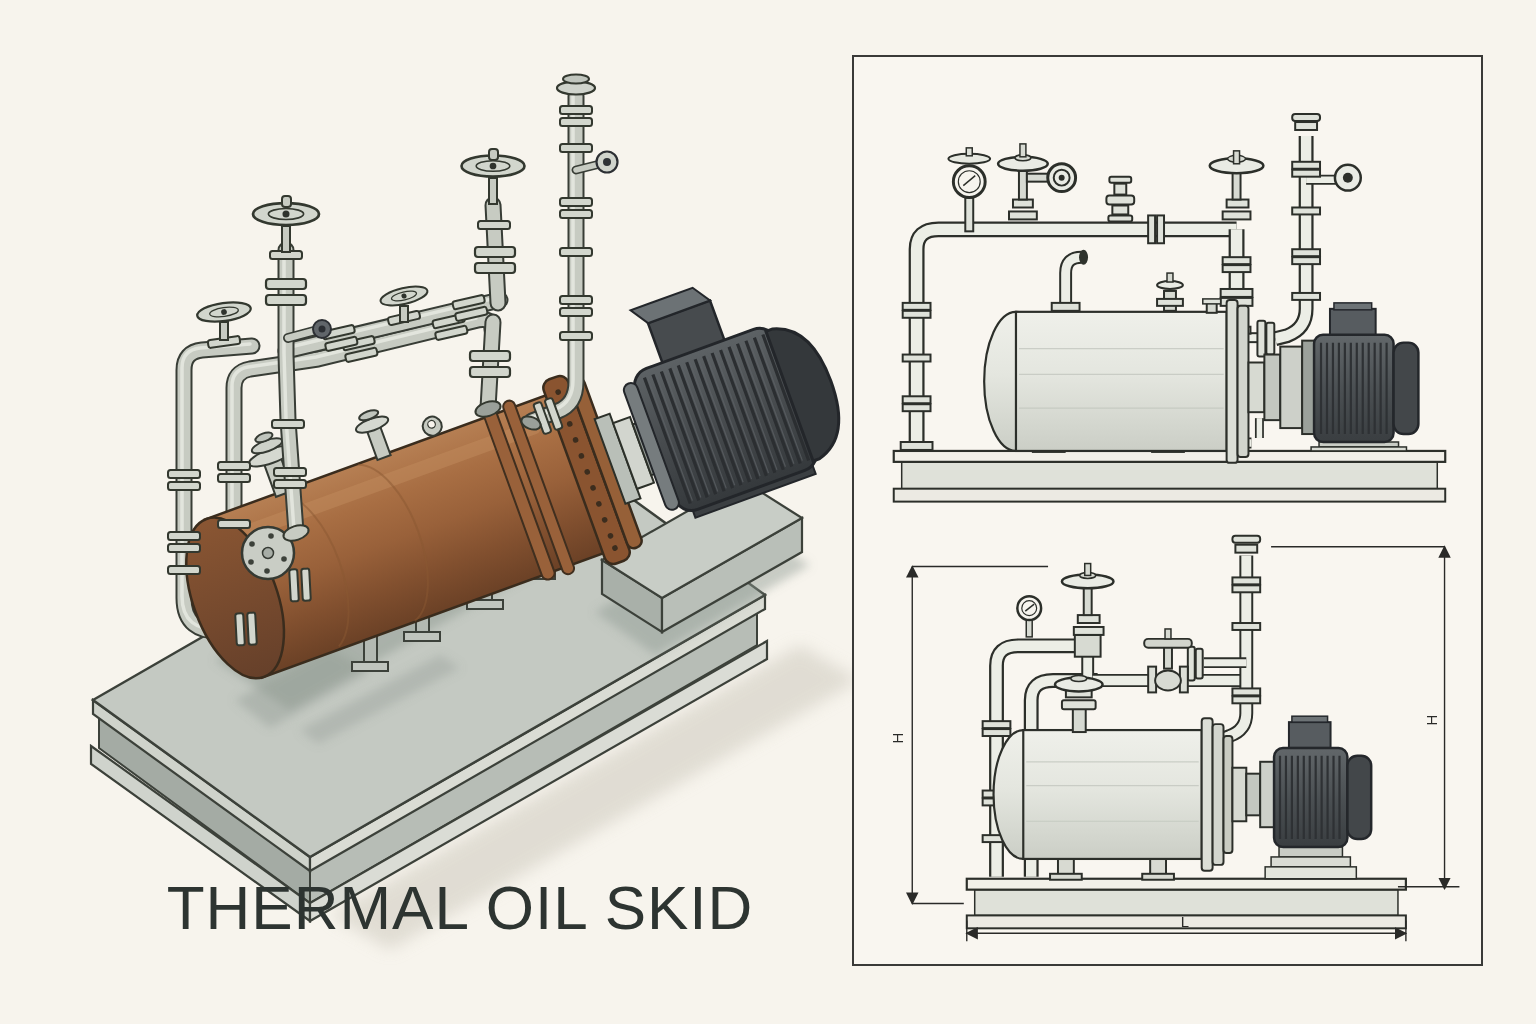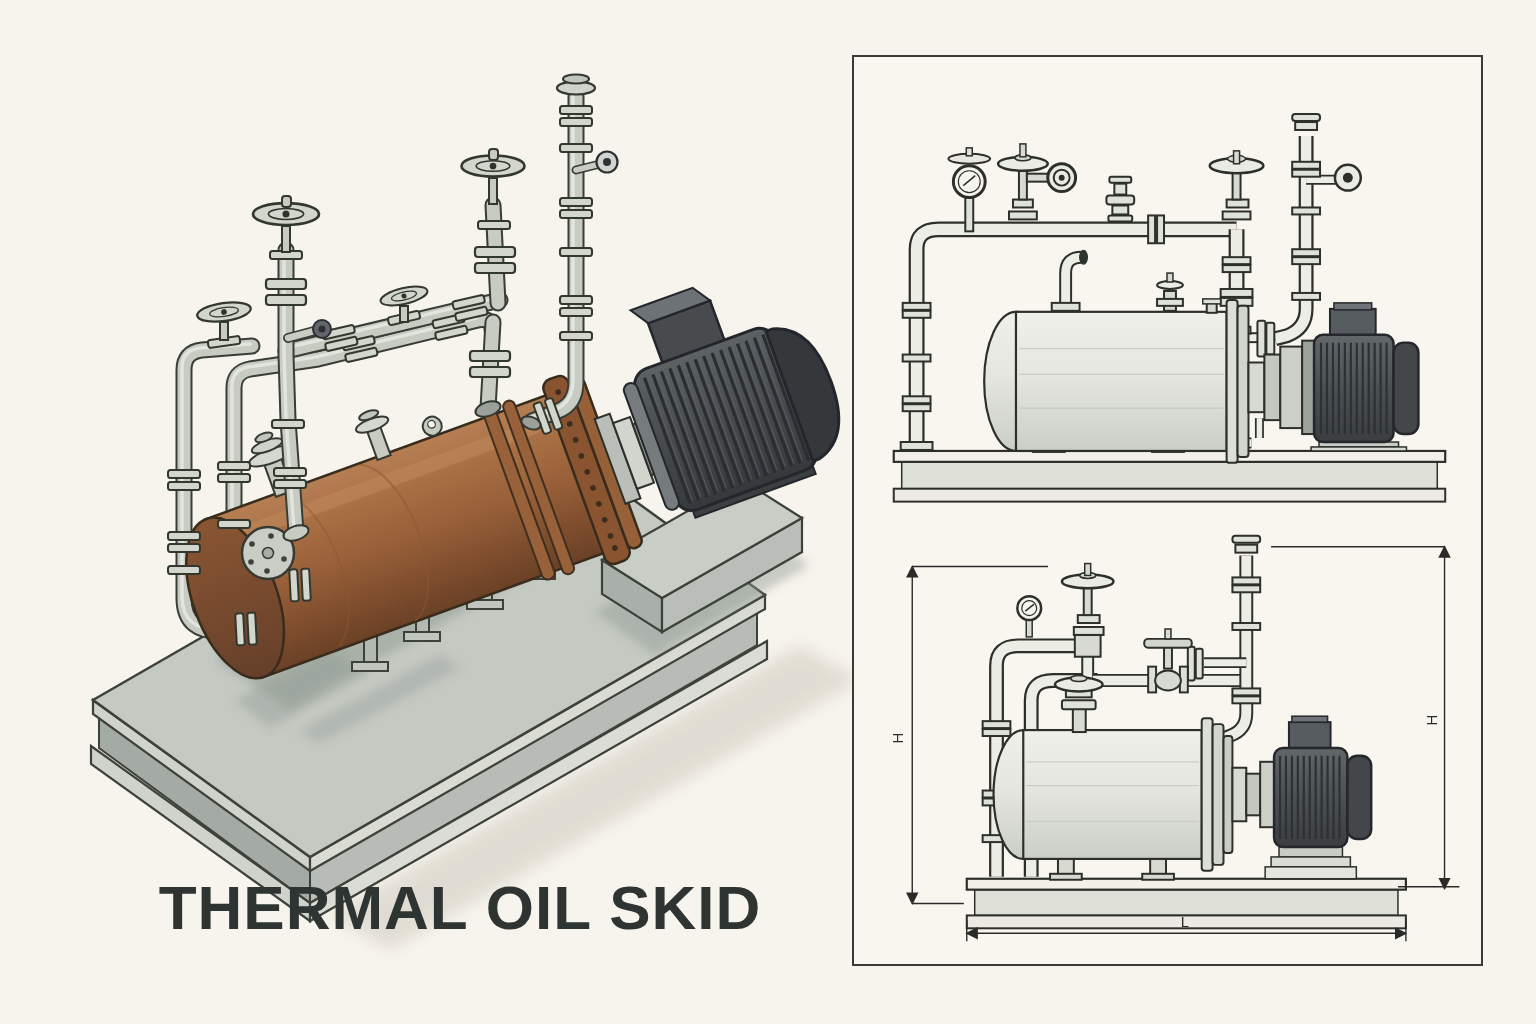--- a/index.html
+++ b/index.html
@@ -1,21 +1,21 @@
 <!DOCTYPE html>
 <html><head>
 <meta charset="utf-8">
 <style>
   html,body{margin:0;padding:0;}
   #page{position:relative;width:1536px;height:1024px;overflow:hidden;background:#f7f4ed;
         font-family:"Liberation Sans",sans-serif;}
   svg{position:absolute;display:block;}
   #iso-svg{left:0;top:0;}
   #title{position:absolute;left:90px;top:872px;width:740px;text-align:center;
-         font-size:62px;font-weight:700;letter-spacing:1px;color:#2d3431;white-space:nowrap;}
+         font-size:62px;font-weight:400;letter-spacing:1px;color:#2d3431;white-space:nowrap;}
   #panel{position:absolute;left:852px;top:55px;width:631px;height:911px;
          border:2px solid #3a3a38;box-sizing:border-box;background:#f9f6f0;}
   #panel svg{position:absolute;left:0;}
   #view-top{top:0;}
   #view-dim{top:455px;}
   .dimtxt{font-family:"Liberation Sans",sans-serif;font-size:15px;fill:#2a2a28;}
 </style>
 </head>
 <body>
 

